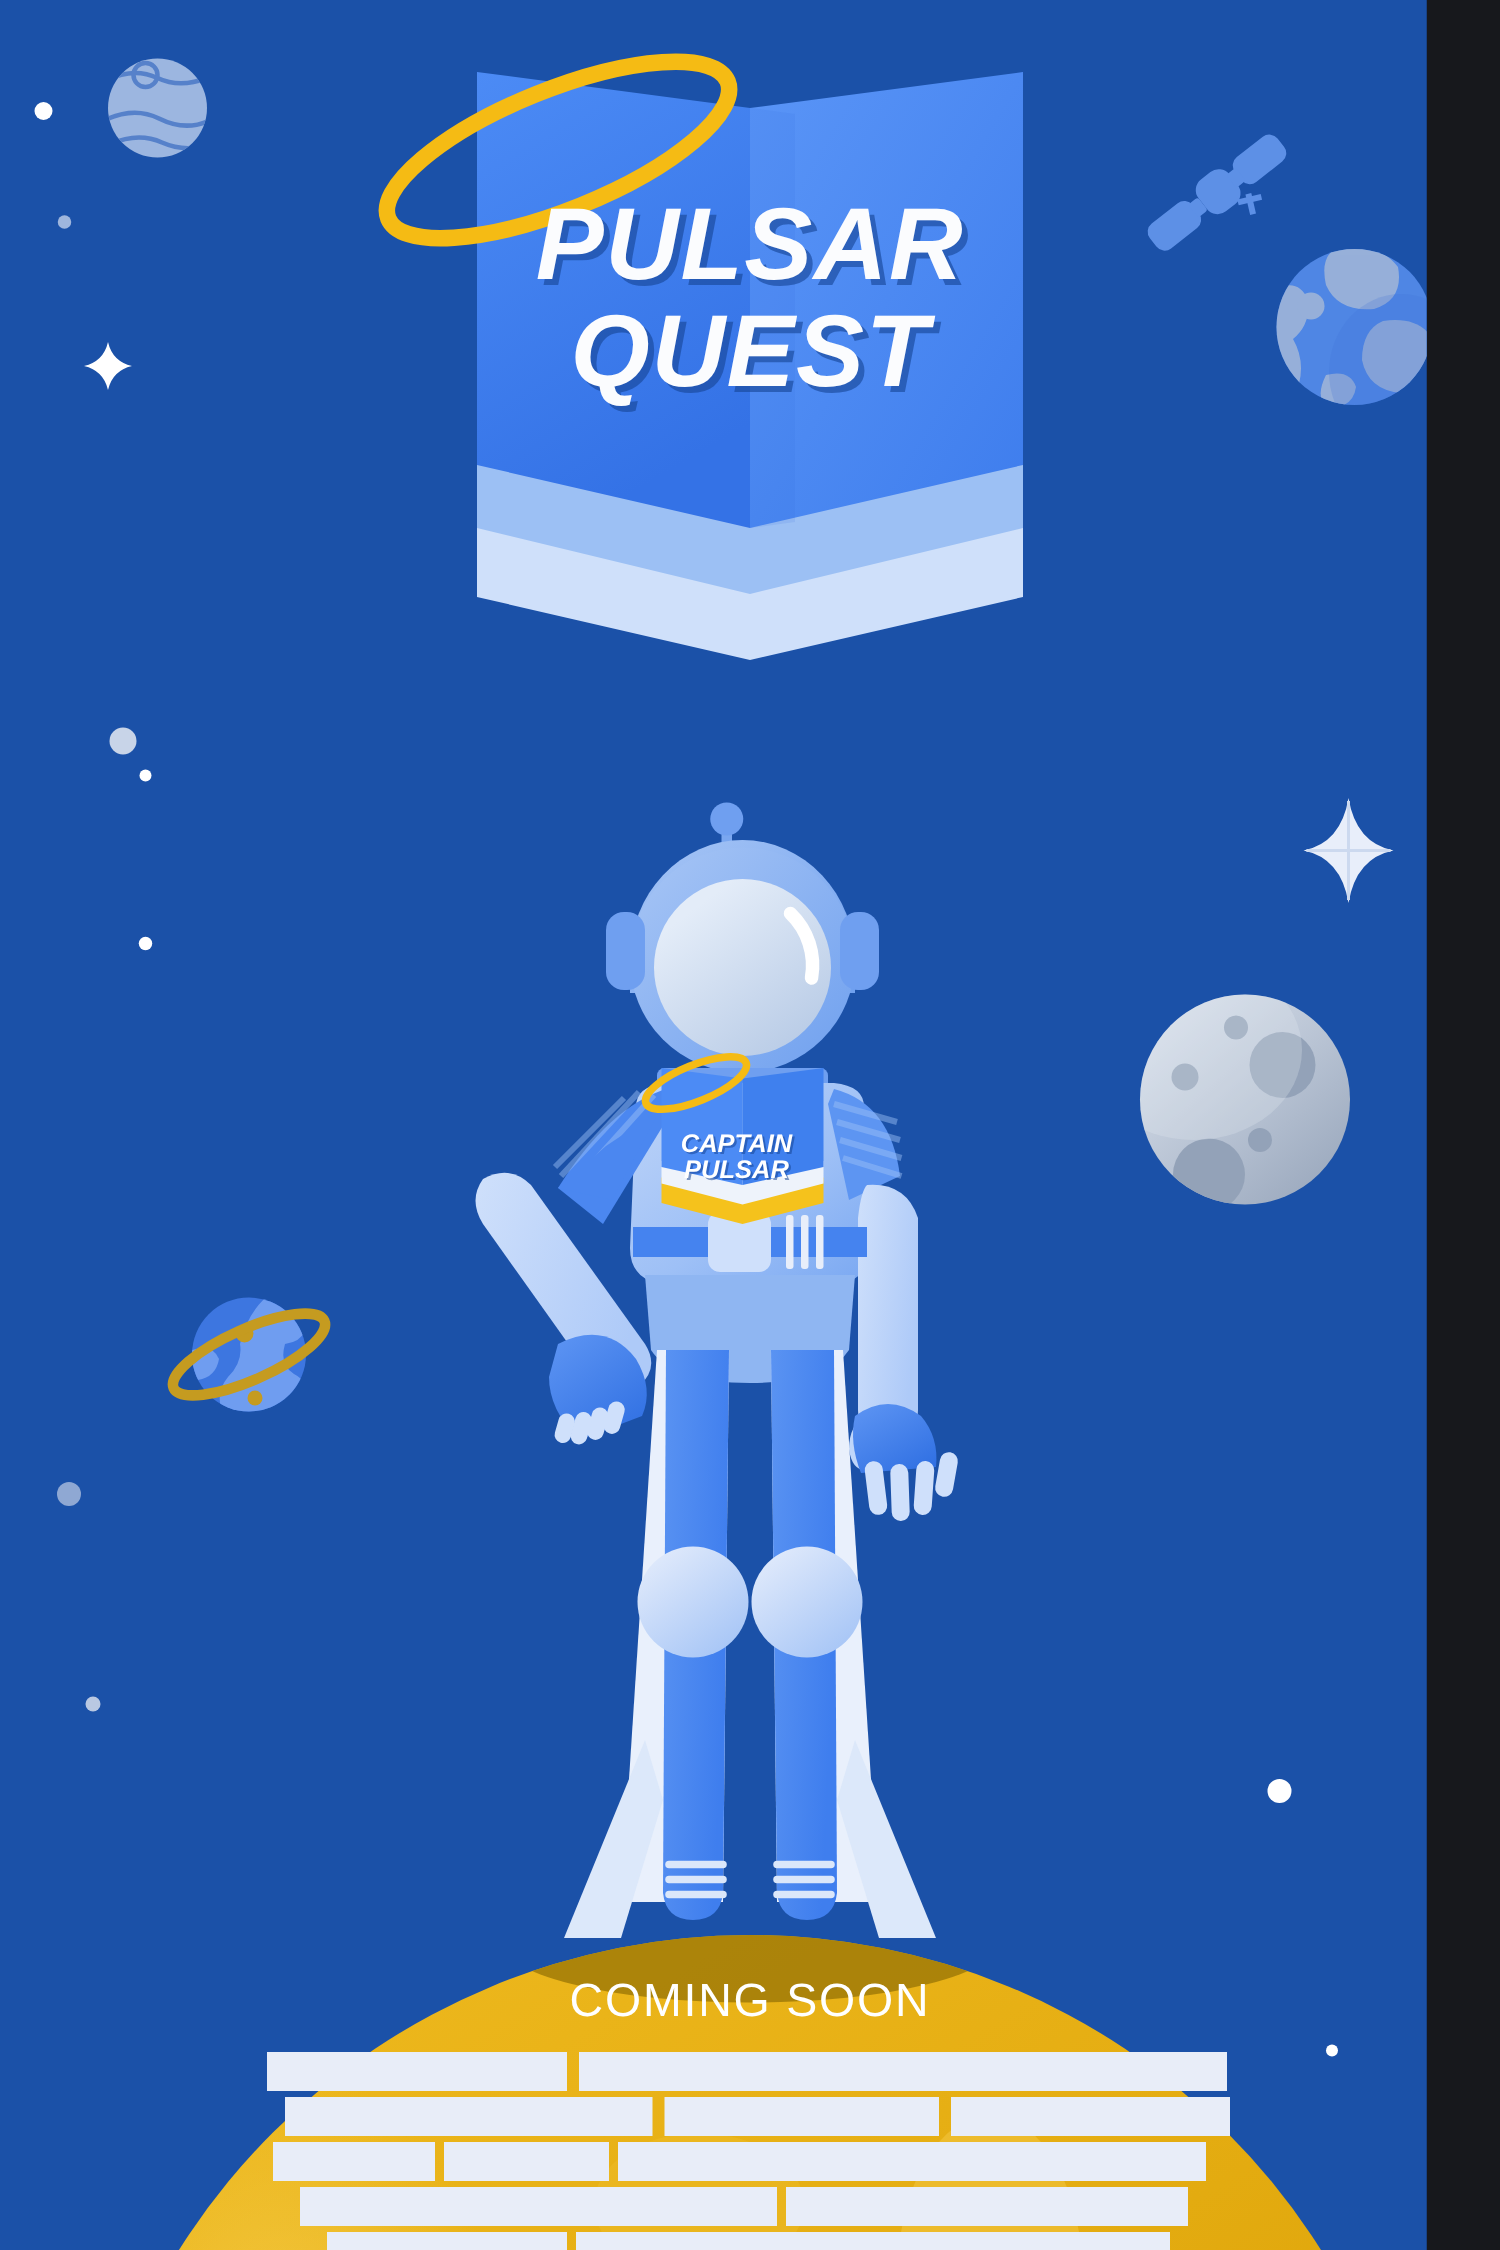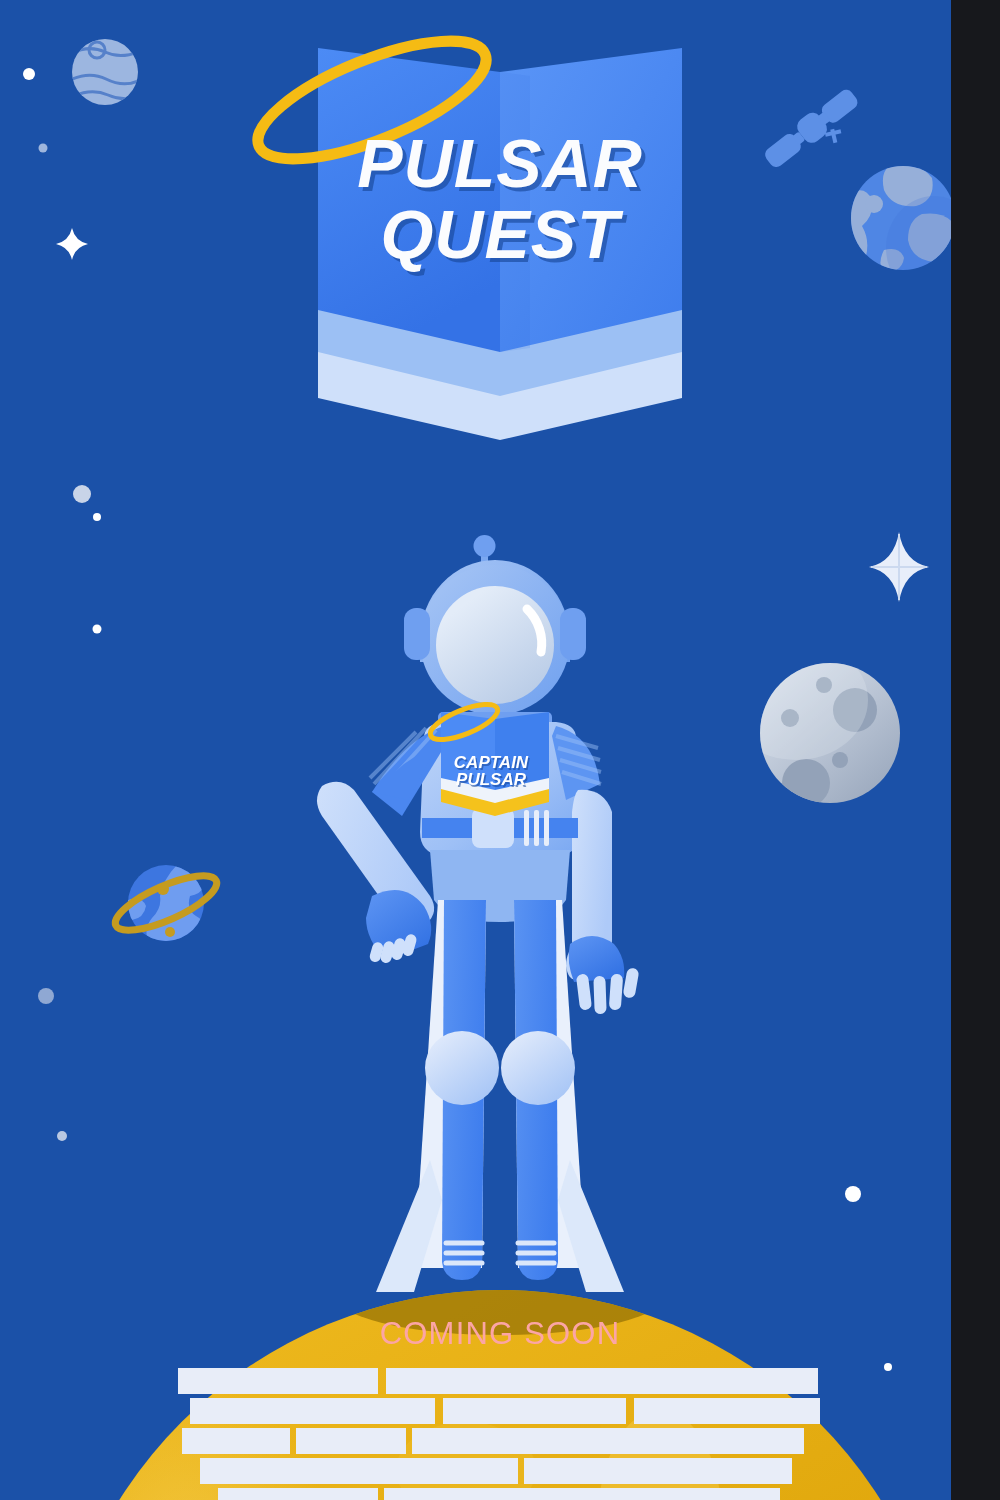--- a/index.html
+++ b/index.html
@@ -50,21 +50,21 @@
     text-shadow:1.5px 1.5px 0 rgba(23,70,150,0.55);
     margin:0;
   }
 
   
   #coming-soon{
     position:absolute;left:0;top:1316px;width:1000px;
     text-align:center;
     font-size:31px;font-weight:normal;
     letter-spacing:1.2px;
-    color:#fca5a5;
+    color:#ffffff;
   }
 </style>
 </head>
 <body>
 
 <div id="poster">
 
   <svg class="layer" viewBox="0 0 1000 1500" width="1000" height="1500">
     <defs>
       <linearGradient id="gBadge" x1="0" y1="0" x2="0.35" y2="1">

